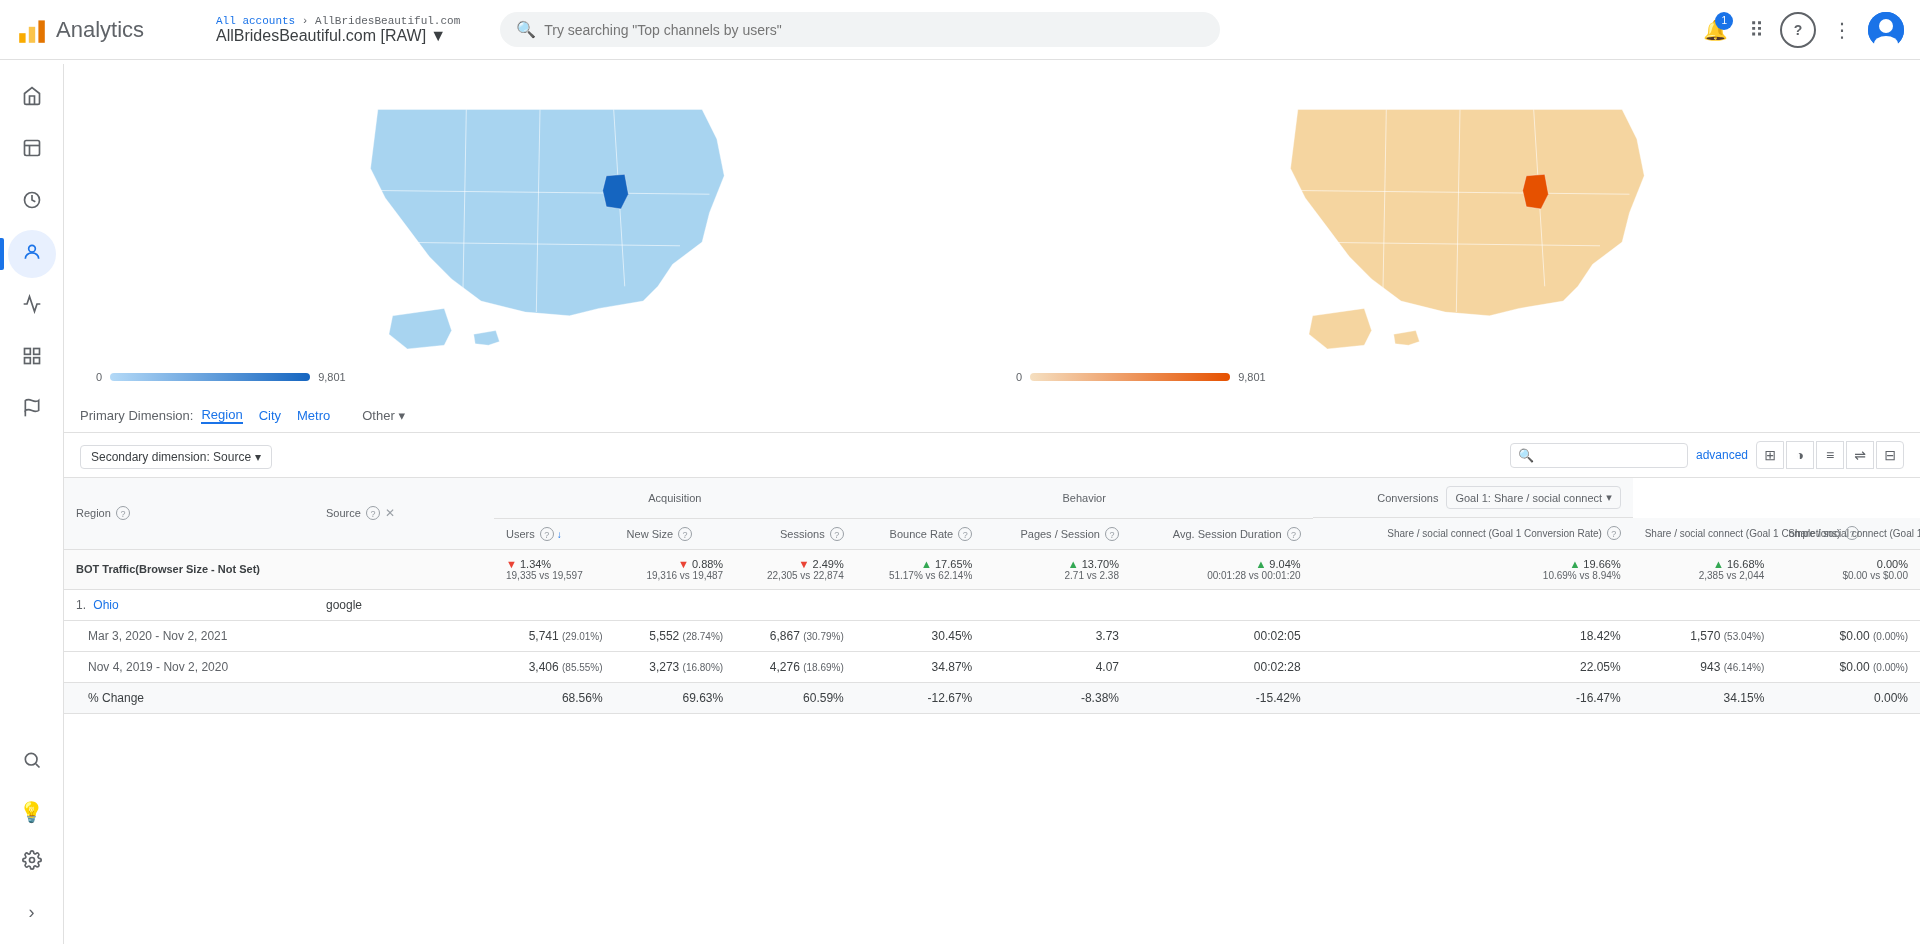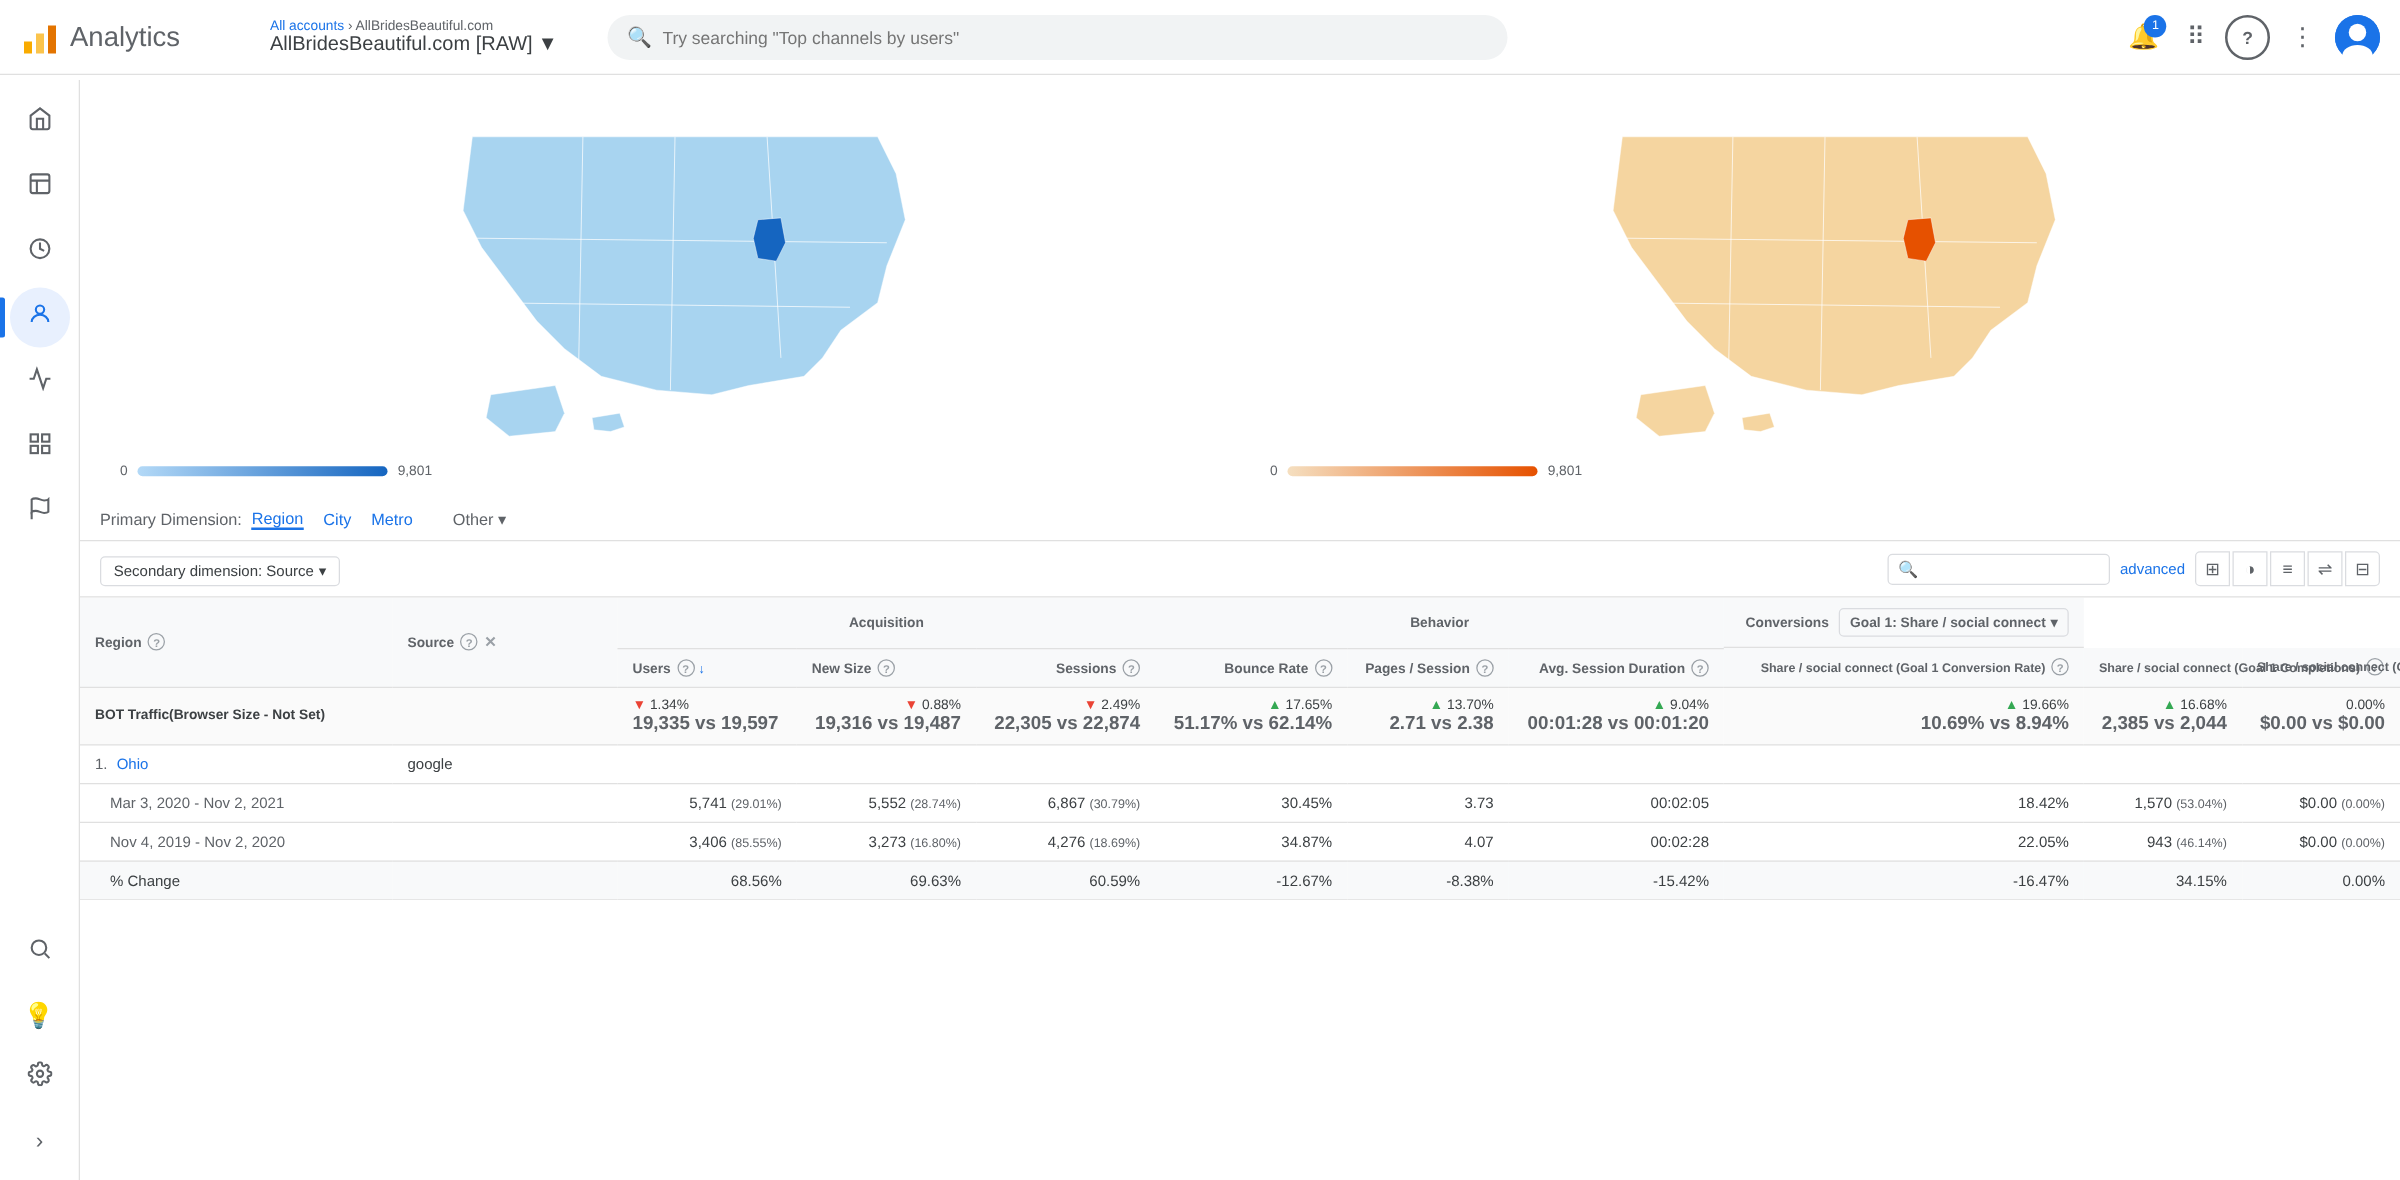--- a/index.html
+++ b/index.html
@@ -33,20 +33,21 @@
       color: #5f6368;
     }
     .header-account {
       display: flex;
       flex-direction: column;
       margin-right: 16px;
     }
     .header-breadcrumb {
       font-size: 11px;
       color: #5f6368;
+      font-family: Liberation Mono, monospace;
     }
     .header-account-selector {
       display: flex;
       align-items: center;
       gap: 4px;
       font-size: 16px;
       font-weight: 500;
       color: #3c4043;
       cursor: pointer;
     }
@@ -295,40 +296,40 @@
       border-collapse: collapse;
       font-size: 12px;
     }
     .data-table th, .data-table td {
       padding: 8px 12px;
       text-align: right;
       border-bottom: 1px solid #e0e0e0;
     }
     .data-table th {
       background: #f8f9fa;
-      font-weight: 700;
+      font-weight: 400;
       color: #5f6368;
       font-size: 11px;
       white-space: nowrap;
     }
     .data-table th:first-child, .data-table td:first-child { text-align: left; }
     .data-table th:nth-child(2), .data-table td:nth-child(2) { text-align: left; }
     .col-header-group {
       background: #f8f9fa;
       text-align: center !important;
       font-weight: 500;
       color: #5f6368;
       border-bottom: 1px solid #dadce0;
     }
     .col-header-acq { color: #1a73e8; }
     .col-header-beh { color: #34a853; }
     .col-header-conv { color: #ea4335; }
     .link-cell { color: #1a73e8; cursor: pointer; }
     .metric-main { font-weight: 500; }
-    .metric-sub { font-size: 15px; color: #5f6368; font-weight: bold; }
+    .metric-sub { font-size: 10px; color: #5f6368; }
     .trend-up { color: #34a853; }
     .trend-down { color: #ea4335; }
     .bot-row td { background: #fafafa; font-size: 11px; }
     .change-row td { background: #f8f9fa; font-weight: 500; }
     .sort-icon { font-size: 10px; color: #1a73e8; }
 
     
     .pct { font-size: 10px; color: #5f6368; }
 
     .region-col { width: 250px; }

